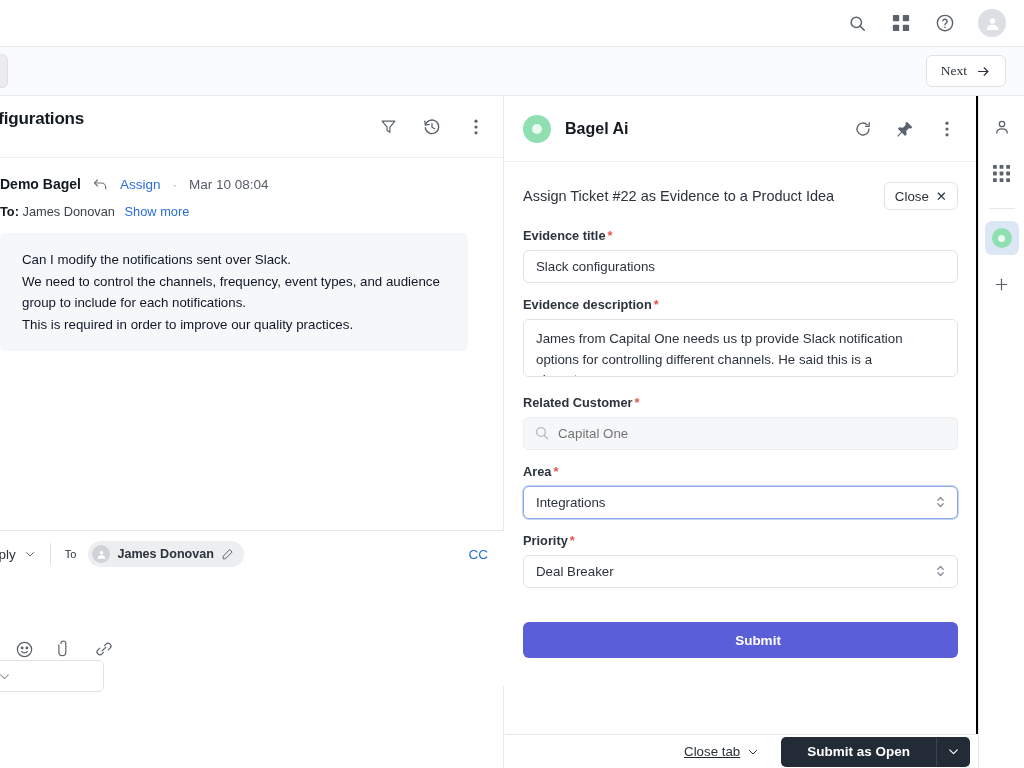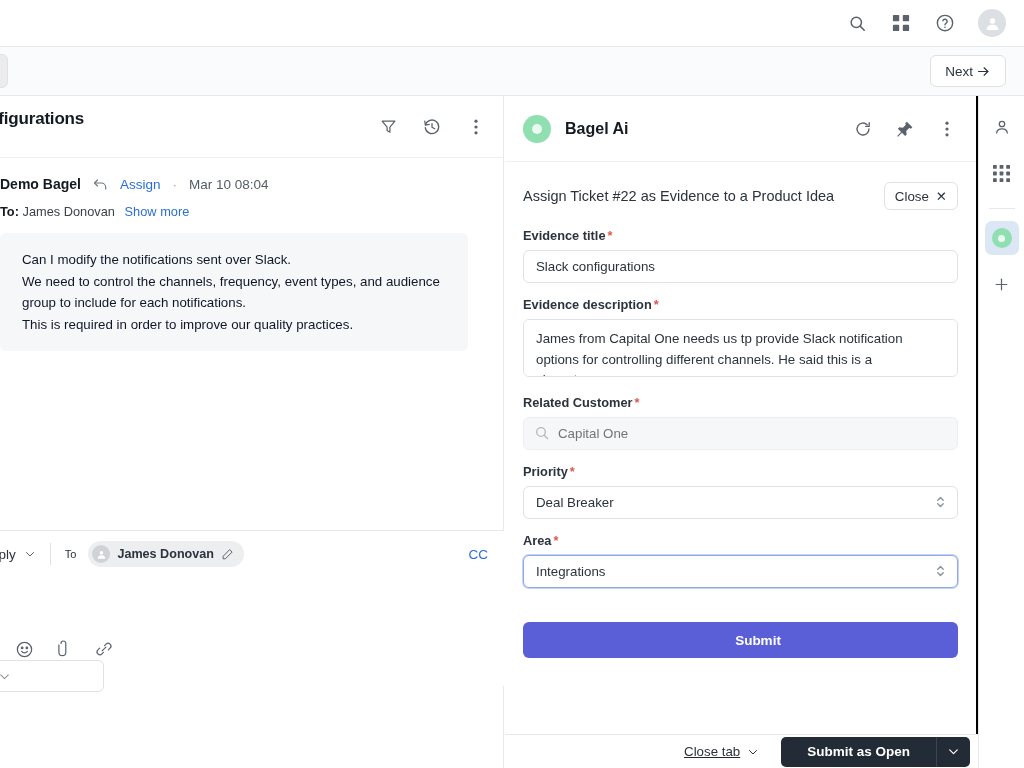--- a/index.html
+++ b/index.html
@@ -32,22 +32,22 @@
     background: #fafbfc; border-bottom: 1px solid #e6e8eb;
     display: flex; align-items: center; justify-content: space-between;
   }
   .tab-stub {
     width: 14px; height: 34px; margin-left: -6px;
     background: #ececee; border: 1px solid #dfe1e4; border-radius: 6px;
   }
   .next-btn {
     margin-right: 18px; height: 32px; padding: 0 14px;
     background: #fff; border: 1px solid #dfe1e4; border-radius: 6px;
-    display: flex; align-items: center; gap: 3px;
-    font-size: 13.5px; color: #2b333d; cursor: pointer;
+    display: flex; align-items: center; gap: 9px;
+    font-size: 13.5px; color: #2b333d; cursor: pointer; font-family: Liberation Serif, serif;
   }
 
   
   .left-panel {
     position: absolute; left: 0; top: 96px; width: 504px; height: 672px;
     background: #fff; border-right: 1px solid #e6e8eb;
   }
   .lp-head {
     height: 62px; border-bottom: 1px solid #eceef0;
     display: flex; align-items: center; justify-content: space-between;
@@ -435,40 +435,40 @@
                 <line x1="15.3" y1="15.3" x2="20.5" y2="20.5"></line>
               </svg>
           </span>
           <input class="inp-search" type="text" placeholder="Capital One" style="">
         </div>
       </div>
 
       
       <div class="field">
         <label class="flabel">
-          <span>Priority</span><span class="req">*</span>
+          <span>Area</span><span class="req">*</span>
         </label>
         <div class="sel-wrap">
-          <select class="sel"><option value="Deal Breaker">Deal Breaker</option></select>
+          <select class="sel focused"><option value="Integrations">Integrations</option></select>
           <span class="stepper">
             <svg width="11" height="18" viewBox="0 0 12 20" fill="none" stroke="currentColor" stroke-width="1.6" stroke-linecap="round" stroke-linejoin="round">
                 <polyline points="3,8 6,5 9,8"></polyline>
                 <polyline points="3,12 6,15 9,12"></polyline>
               </svg>
           </span>
         </div>
       </div>
 
       
       <div class="field">
         <label class="flabel">
-          <span>Area</span><span class="req">*</span>
+          <span>Priority</span><span class="req">*</span>
         </label>
         <div class="sel-wrap">
-          <select class="sel focused"><option value="Integrations">Integrations</option></select>
+          <select class="sel"><option value="Deal Breaker">Deal Breaker</option></select>
           <span class="stepper">
             <svg width="11" height="18" viewBox="0 0 12 20" fill="none" stroke="currentColor" stroke-width="1.6" stroke-linecap="round" stroke-linejoin="round">
                 <polyline points="3,8 6,5 9,8"></polyline>
                 <polyline points="3,12 6,15 9,12"></polyline>
               </svg>
           </span>
         </div>
       </div>
 
       <button class="submit-btn">Submit</button>

